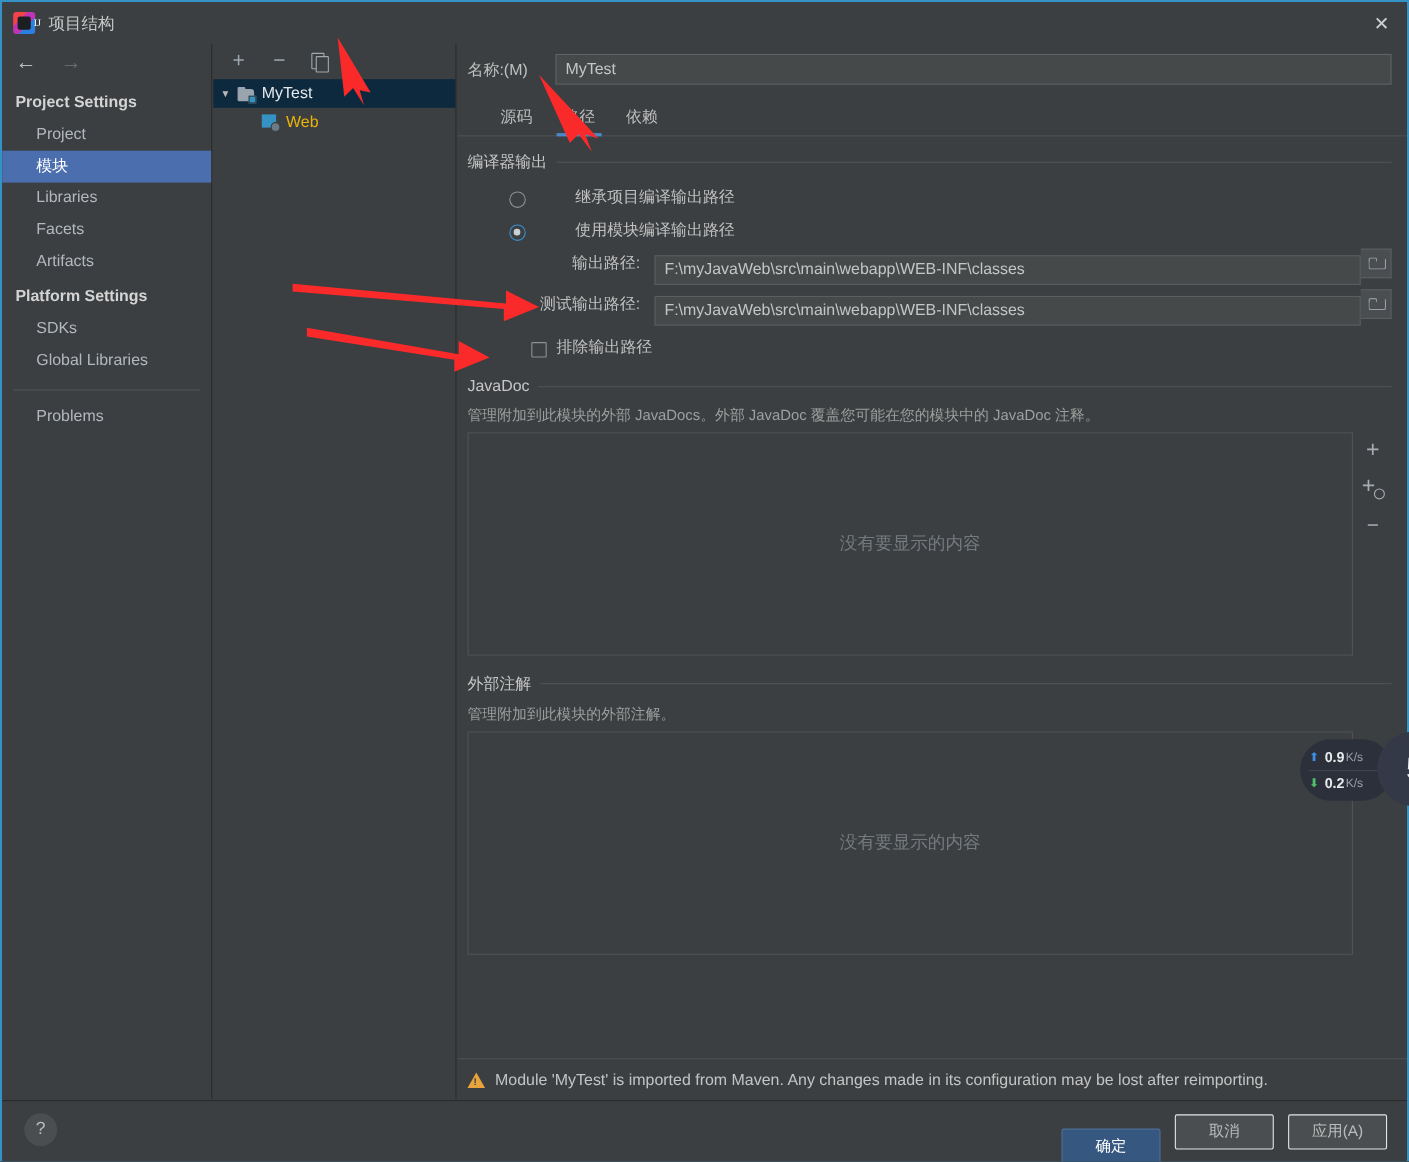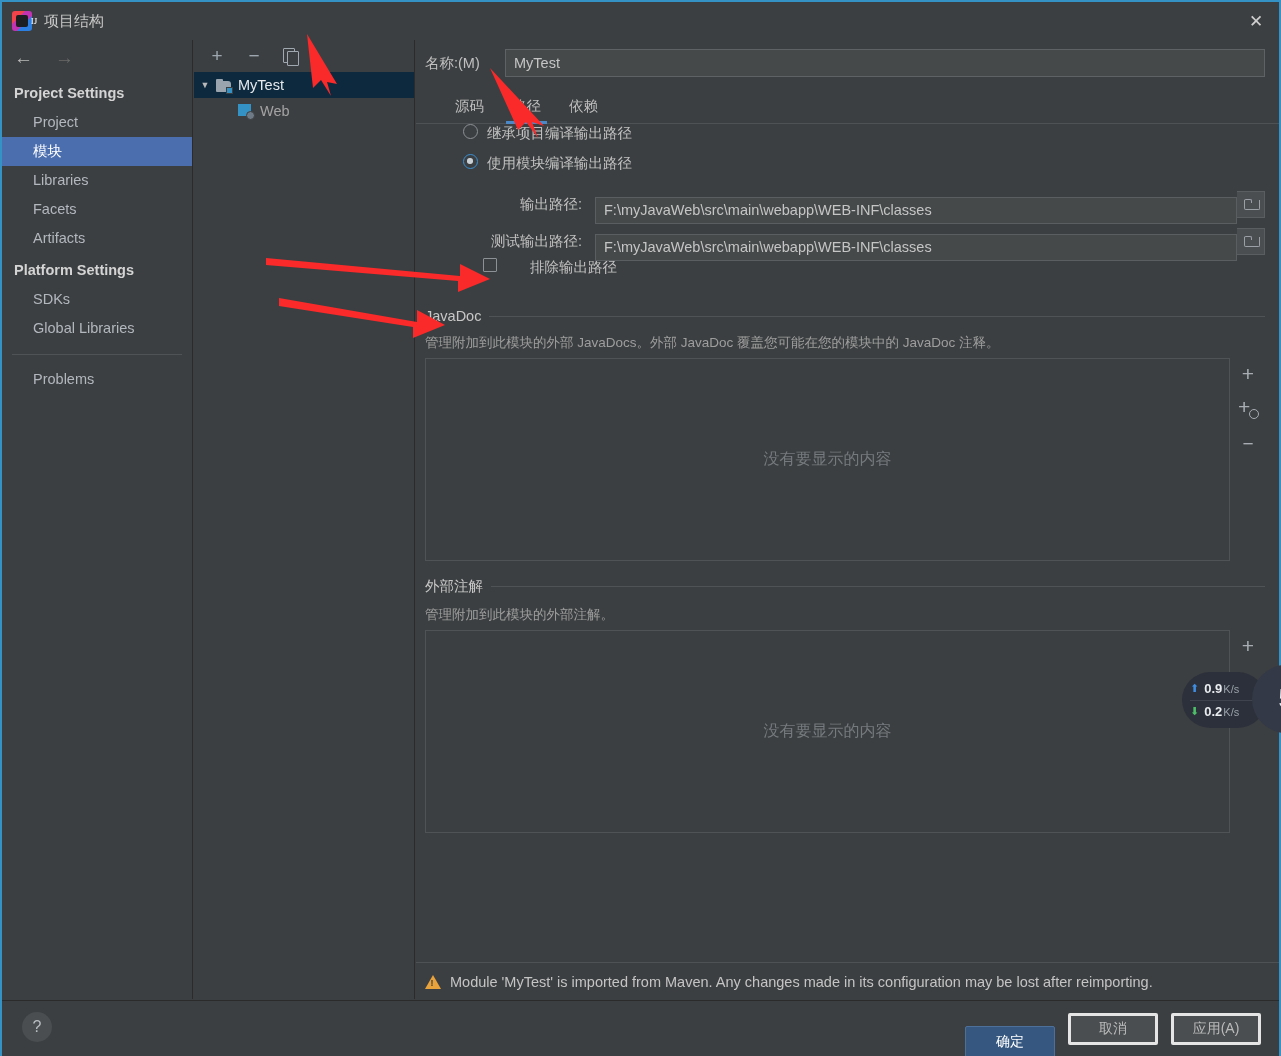--- a/index.html
+++ b/index.html
@@ -76,21 +76,21 @@
   }
   .tree-toolbar {
     height: 32px; display: flex; align-items: center; gap: 17px; padding-left: 13px;
     color: #a9b7c6; font-size: 19px;
   }
   .tb-btn { width: 20px; height: 20px; display:flex; align-items:center; justify-content:center; color:#9ea7b0; }
   .copy-ic { position: relative; width: 16px; height: 16px; }
   .copy-ic::before{content:"";position:absolute;left:0;top:0;width:10px;height:13px;border:1.6px solid #a0a8b0;border-radius:1px;}
   .copy-ic::after{content:"";position:absolute;left:4px;top:3px;width:10px;height:13px;border:1.6px solid #a0a8b0;border-radius:1px;background:#3c3f41;}
   .tree-row {
-    height: 26px; display: flex; align-items: center; font-size: 14.5px; color: #a3a3a3;
+    height: 26px; display: flex; align-items: center; font-size: 14.5px; color: #eab308;
   }
   .tree-row.sel { background: #0d293e; color: #e6e9ec; }
   .tw-arrow { width: 22px; text-align: center; font-size: 9px; color: #b9b9b9; }
   .folder-ic {
     width: 16px; height: 13px; position: relative; margin-right: 6px; flex: none;
   }
   .folder-ic::before {
     content:""; position:absolute; left:0; top:2px; width:15px; height:11px;
     background:#99a4ae; border-radius:1px 3px 1px 1px;
   }
@@ -135,21 +135,21 @@
   }
   .content { padding: 0 14px 0 9px; }
 
   
   .grp {
     display: flex; align-items: center; margin-top: 14px; margin-bottom: 2px;
   }
   .grp-title { font-size: 14.5px; color: #c7c7c7; padding-right: 8px; white-space: nowrap; }
   .grp-line { flex: 1; height: 1px; background: #4f5355; }
 
-  .radio-row { display: flex; align-items: flex-start; height: 30px; padding-left: 38px; }
+  .radio-row { display: flex; align-items: flex-end; height: 30px; padding-left: 38px; gap: 36px; }
   .radio {
     width: 15px; height: 15px; border-radius: 50%; border: 1.6px solid #8c9196;
     margin-right: 9px; flex: none; position: relative; background: #3c3f41;
   }
   .radio.on { border-color: #3a8fd0; }
   .radio.on::after {
     content:""; position:absolute; left:3.2px; top:3.2px; width:5.4px; height:5.4px;
     border-radius:50%; background:#c9d0d6;
   }
   .radio-lbl { font-size: 14.5px; color: #c0c0c0; }
@@ -165,21 +165,21 @@
     margin-top: 12px;
   }
   .browse-btn {
     width: 28px; height: 27px; background: #4a4e50; border: 1px solid #5a5e60; border-left: none;
     flex: none; display: flex; align-items: center; justify-content: center;
   }
   .folder-small { width: 14px; height: 11px; position: relative; }
   .folder-small::before{content:"";position:absolute;left:0;bottom:0;width:14px;height:9px;border:1.4px solid #9aa0a6;border-top:none;border-radius:0 0 2px 2px;}
   .folder-small::after{content:"";position:absolute;left:0;top:0;width:6px;height:3px;border:1.4px solid #9aa0a6;border-bottom:none;border-radius:2px 2px 0 0;}
 
-  .cb-row { display: flex; align-items: flex-start; height: 32px; padding-left: 58px; gap: 24px; }
+  .cb-row { display: flex; align-items: flex-end; height: 32px; padding-left: 58px; }
   .cbox {
     width: 14px; height: 14px; border: 1.6px solid #8c9196; background: #3c3f41;
     margin-right: 9px; flex: none; border-radius: 1px;
   }
 
   .desc { font-size: 13.5px; color: #9e9e9e; margin-top: 10px; margin-bottom: 6px; line-height: 18px; }
 
   .listbox {
     position: relative; background: #3c3f41; border: 1px solid #4f5355;
     display: flex; align-items: center; justify-content: center;
@@ -225,21 +225,21 @@
     position: absolute; left: 20px; top: 11px; width: 30px; height: 30px; border-radius: 50%;
     background: #4a4e50; color: #b9bec3; font-size: 16px;
     display: flex; align-items: center; justify-content: center;
   }
   .dlg-btn {
     position: absolute; top: 12px; height: 32px; width: 90px;
     display: flex; align-items: center; justify-content: center;
     font-size: 14px; border-radius: 2px;
   }
   .dlg-btn.primary { background: #365880; color: #ffffff; border: 1px solid #4c7099; left: 963px; margin-top: 13px; }
-  .dlg-btn.normal { background: #4a4e50; color: #bbbbbb; border: 3px solid #e5e5e5; }
+  .dlg-btn.normal { background: #4a4e50; color: #bbbbbb; border: 1px solid #e5e5e5; }
   #cancel-btn { left: 1066px; }
   #apply-btn  { left: 1169px; }
 
   
   .netwidget {
     position: absolute; left: 1180px; top: 670px; width: 84px; height: 56px;
     background: #2c303a; border-radius: 28px; z-index: 30;
     display: flex; flex-direction: column; justify-content: center; padding-left: 8px;
   }
   .net-row { display: flex; align-items: center; height: 22px; font-size: 13px; color: #e9ecef; }
@@ -324,20 +324,24 @@
     </div>
 
     <div class="tabs">
       <div class="tab">源码</div>
       <div class="tab active">路径</div>
       <div class="tab">依赖</div>
     </div>
 
     <div class="content">
 
+      <div class="grp">
+        <span class="grp-title">编译器输出</span>
+        <span class="grp-line"></span>
+      </div>
 
       <div class="radio-row">
         <span class="radio"></span>
         <span class="radio-lbl">继承项目编译输出路径</span>
       </div>
       <div class="radio-row">
         <span class="radio on"></span>
         <span class="radio-lbl">使用模块编译输出路径</span>
       </div>
 

